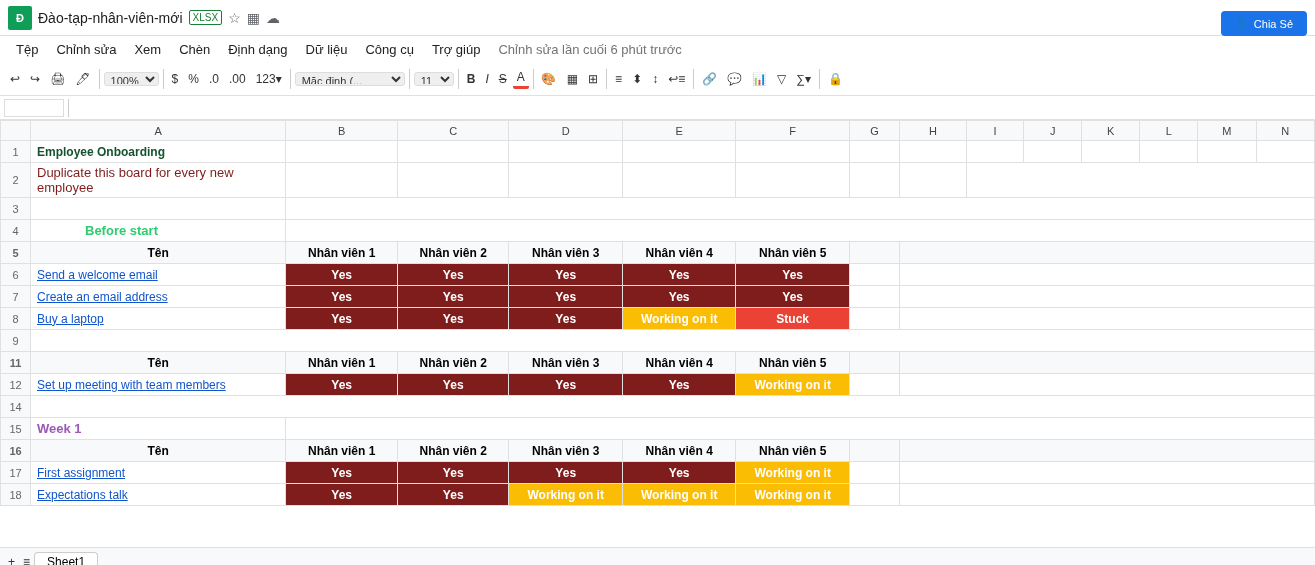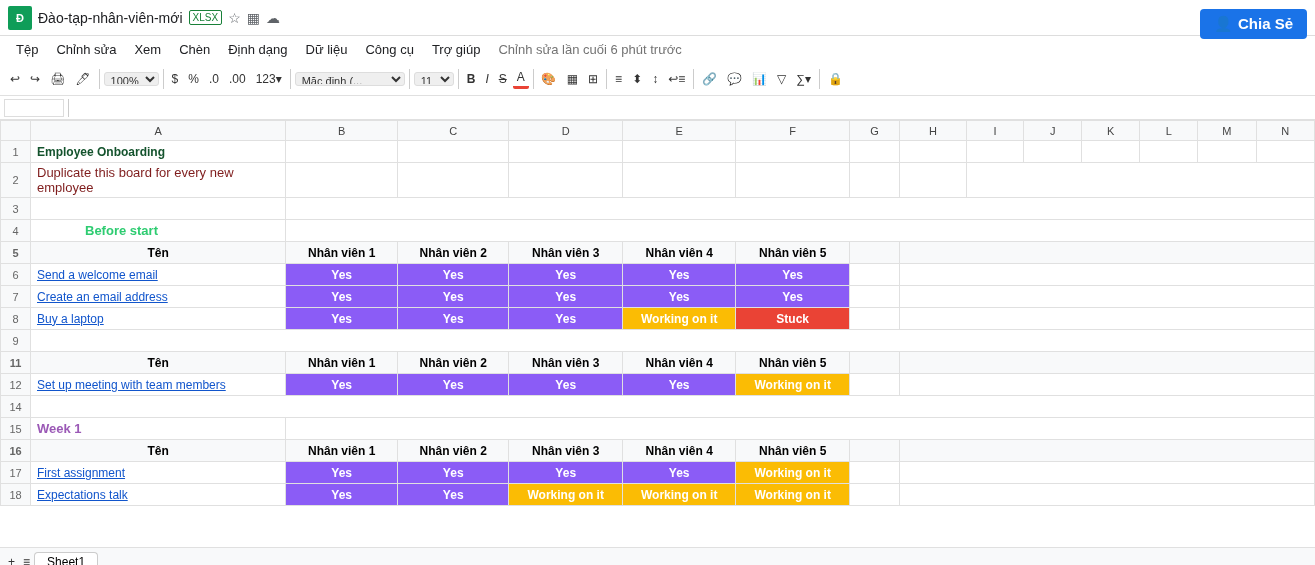--- a/index.html
+++ b/index.html
@@ -18,21 +18,21 @@
       color: white; font-weight: bold; font-size: 11px; border-radius: 2px;
     }
     #file-title { font-size: 14px; font-weight: 500; color: #202124; }
     #file-ext {
       font-size: 10px; color: #188038; border: 1px solid #188038;
       padding: 1px 3px; border-radius: 2px;
     }
     .top-icon { font-size: 14px; color: #5f6368; cursor: pointer; }
     #share-btn {
       background: #1a73e8; color: white; border: none; border-radius: 4px;
-      padding: 6px 14px; font-size: 15px; font-weight: 700; cursor: pointer;
+      padding: 6px 14px; font-size: 11px; font-weight: 400; cursor: pointer;
       display: flex; align-items: center; gap: 5px; margin-top: 12px;
     }
 
     
     #menu-bar {
       display: flex; align-items: center; gap: 2px;
       padding: 2px 8px; background: #fff; height: 26px;
     }
     .menu-item {
       padding: 2px 8px; font-size: 13px; color: #202124; cursor: pointer;
@@ -112,21 +112,21 @@
 
     .section-title-before { color: #2ecc71; font-weight: bold; font-size: 13px; padding-left: 48px; }
     .section-title-first { color: #f39c12; font-weight: bold; font-size: 13px; }
     .section-title-week { color: #9b59b6; font-weight: bold; font-size: 13px; }
 
     .header-row td { font-weight: bold; background: #f8f9fa; text-align: center; }
     .main-title { font-size: 12px; font-weight: bold; color: #14532d; }
     .sub-title { font-size: 13px; color: #7f1d1d; }
     .task-link { color: #1155cc; text-decoration: underline; cursor: pointer; }
 
-    .status-yes { background: #8b5cf6; color: white; text-align: center; font-weight: bold; border-radius: 0; }
+    .status-yes { background: #7f1d1d; color: white; text-align: center; font-weight: bold; border-radius: 0; }
     .status-working { background: #fbbc04; color: white; text-align: center; font-weight: bold; }
     .status-stuck { background: #ea4335; color: white; text-align: center; font-weight: bold; }
 
     .selected-cell { outline: 2px solid #1a73e8; outline-offset: -2px; }
   </style>
 </head>
 <body>
 
 <div id="top-bar">
   <div id="top-bar-left">

